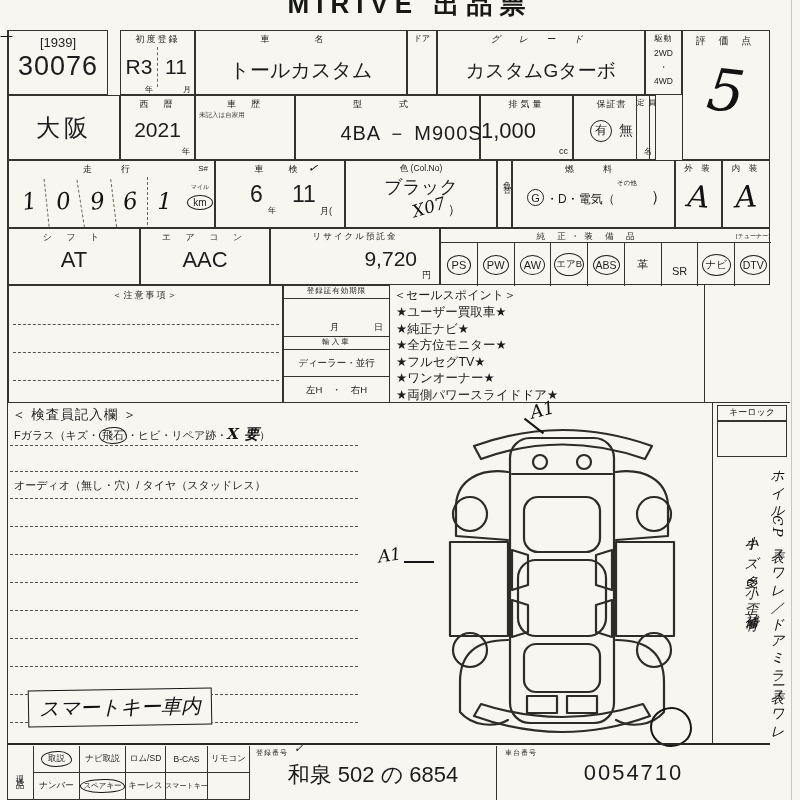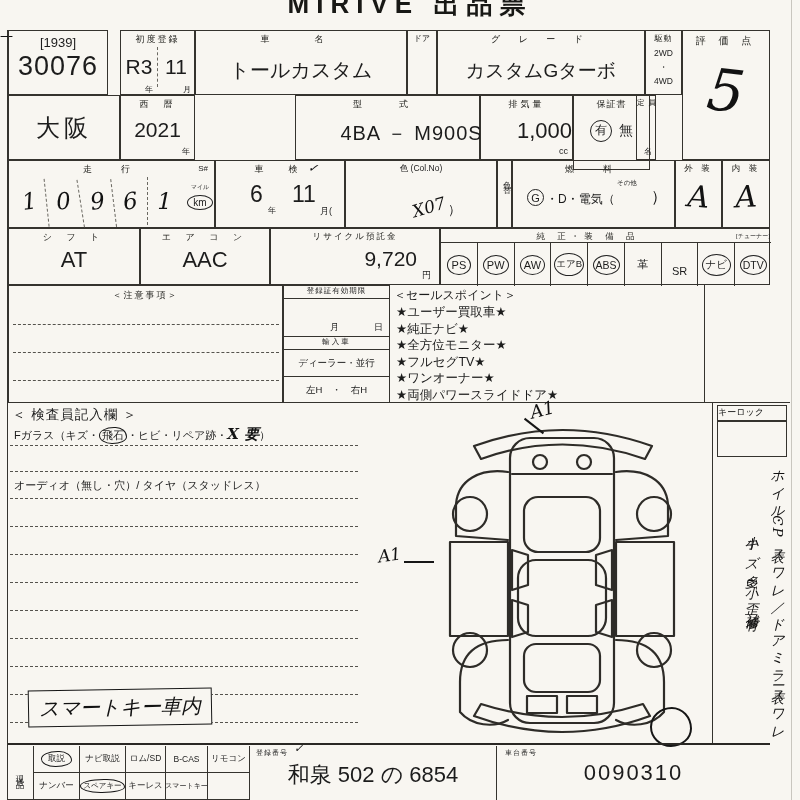--- a/index.html
+++ b/index.html
@@ -53,21 +53,21 @@
   <div class="bx" style="left:195px;top:30px;width:212px;height:65px;">
     <div class="a hd" style="left:0;top:2px;width:100%;letter-spacing:18px;">車　名</div>
     <div class="a" style="left:0;top:26px;width:100%;text-align:center;font-size:20px;">トールカスタム</div>
   </div>
 
   <div class="bx" style="left:407px;top:30px;width:30px;height:65px;">
     <div class="a" style="left:0;top:2px;width:100%;text-align:center;font-size:8px;">ドア</div>
   </div>
 
   <div class="bx" style="left:437px;top:30px;width:208px;height:65px;">
-    <div class="a hd" style="left:0;top:2px;width:100%;letter-spacing:8px;">グ レ ー ド</div>
+    <div class="a hd" style="left:0;top:2px;width:100%;letter-spacing:8px;font-style:italic;">グ レ ー ド</div>
     <div class="a" style="left:0;top:27px;width:100%;text-align:center;font-size:19px;">カスタムGターボ</div>
   </div>
 
   <div class="bx" style="left:645px;top:30px;width:37px;height:65px;">
     <div class="a hd" style="left:0;top:2px;width:100%;letter-spacing:1px;font-size:8px;">駆動</div>
     <div class="a" style="left:0;top:17px;width:100%;text-align:center;font-size:8.5px;">2WD</div>
     <div class="a" style="left:0;top:31px;width:100%;text-align:center;font-size:8.5px;">・</div>
     <div class="a" style="left:0;top:45px;width:100%;text-align:center;font-size:8.5px;">4WD</div>
   </div>
 
@@ -77,30 +77,34 @@
   </div>
 
   <div class="bx" style="left:8px;top:95px;width:112px;height:65px;">
     <div class="a" style="left:0;top:16px;width:100%;text-align:center;font-size:24px;letter-spacing:4px;">大阪</div>
   </div>
   <div class="bx" style="left:120px;top:95px;width:75px;height:65px;">
     <div class="a hd" style="left:0;top:2px;width:100%;">西　暦</div>
     <div class="a" style="left:0;top:22px;width:100%;text-align:center;font-size:21px;">2021</div>
     <div class="a" style="right:4px;top:50px;font-size:8px;">年</div>
   </div>
+  <div class="bx" style="left:195px;top:95px;width:100px;height:65px;">
+    <div class="a hd" style="left:0;top:2px;width:100%;">車　歴</div>
+    <div class="a" style="left:3px;top:15px;font-size:6.5px;color:#3a3a36;">未記入は自家用</div>
+  </div>
   <div class="bx" style="left:295px;top:95px;width:185px;height:65px;">
     <div class="a hd" style="left:0;top:2px;width:100%;letter-spacing:14px;">型　式</div>
     <div class="a" style="left:0;top:24px;width:100%;text-align:center;font-size:20px;letter-spacing:1px;margin-left:24px;">4BA － M900S</div>
   </div>
   <div class="bx" style="left:480px;top:95px;width:93px;height:65px;">
     <div class="a hd" style="left:0;top:2px;width:100%;">排気量</div>
-    <div class="a" style="left:0;top:22px;width:100%;text-align:right;font-size:22px;">1,000</div>
+    <div class="a" style="left:0;top:22px;width:100%;text-align:left;font-size:22px;">1,000</div>
     <div class="a" style="right:4px;top:50px;font-size:9px;">cc</div>
   </div>
-  <div class="bx" style="left:573px;top:95px;width:77px;height:75px;">
+  <div class="bx" style="left:573px;top:95px;width:77px;height:65px;">
     <div class="a hd" style="left:0;top:2px;width:100%;letter-spacing:1px;">保証書</div>
     <div class="a" style="left:0;top:24px;width:100%;display:flex;justify-content:center;gap:7px;align-items:center;">
       <span class="ring" style="width:20px;height:20px;line-height:19px;font-size:12px;">有</span>
       <span style="font-size:14px;">無</span>
     </div>
   </div>
   <div class="bx" style="left:636px;top:95px;width:20px;height:65px;">
     <div class="a hd" style="left:0;top:2px;width:100%;font-size:7.5px;letter-spacing:1px;">定 員</div>
     <div class="a" style="right:3px;top:50px;font-size:8px;">名</div>
   </div>
@@ -127,20 +131,21 @@
     <div class="a hd" style="left:0;top:2px;width:100%;letter-spacing:8px;">車　検</div>
     <div class="a hw" style="left:92px;top:0;font-size:12px;transform:rotate(8deg);">✓</div>
     <div class="a" style="left:34px;top:20px;font-size:23px;">6</div>
     <div class="a" style="left:52px;top:44px;font-size:8px;">年</div>
     <div class="a" style="left:76px;top:20px;font-size:23px;">11</div>
     <div class="a" style="left:104px;top:44px;font-size:9px;">月(</div>
   </div>
 
   <div class="bx" style="left:345px;top:160px;width:152px;height:68px;">
     <div class="a" style="left:0;top:2px;width:100%;text-align:center;font-size:8.5px;">色 (Col.No)</div>
+    <div class="a" style="left:0;top:14px;width:100%;text-align:center;font-size:18px;">ブラック</div>
     <div class="a hw" style="left:66px;top:36px;font-size:17px;transform:rotate(-16deg);">X07</div>
     <div class="a" style="left:102px;top:40px;font-size:13px;">）</div>
   </div>
 
   <div class="bx" style="left:497px;top:160px;width:15px;height:68px;">
     <div class="a vtx" style="left:2px;top:14px;font-size:8px;letter-spacing:4px;">色替</div>
   </div>
 
   <div class="bx" style="left:512px;top:160px;width:163px;height:68px;">
     <div class="a hd" style="left:0;top:2px;width:100%;letter-spacing:10px;">燃　料</div>
@@ -291,21 +296,21 @@
     </svg>
   </div>
   <div class="a hw" style="left:530px;top:399px;font-size:18px;transform:rotate(-14deg);">A1</div>
   <div class="a" style="left:522px;top:425px;width:24px;border-top:2px solid #161616;transform:rotate(38deg);"></div>
   <div class="a hw" style="left:378px;top:545px;font-size:17px;transform:rotate(-8deg);">A1</div>
   <div class="a" style="left:404px;top:561px;width:30px;border-top:2px solid #161616;"></div>
   <div class="a" style="left:650px;top:707px;width:42px;height:40px;border:2px solid #161616;border-radius:52% 48% 50% 50%/50% 54% 46% 50%;"></div>
 
   <div class="a" style="left:712px;top:402px;width:78px;height:343px;border-left:1.6px solid #35332e;border-top:1.6px solid #35332e;">
     <div class="bx" style="left:4px;top:2px;width:70px;height:16px;">
-      <div style="font-size:9px;text-align:left;line-height:13px;">キーロック</div>
+      <div style="font-size:9px;text-align:center;line-height:13px;">キーロック</div>
     </div>
     <div class="bx" style="left:4px;top:18px;width:70px;height:36px;"></div>
     <div class="a vtx" style="left:6px;top:58px;width:68px;height:280px;">
       <div class="hw" style="font-size:13.5px;letter-spacing:2px;width:26px;">ホイル・CP表スワレ／ドアミラー表スワレ</div>
       <div class="hw" style="font-size:13.5px;letter-spacing:3px;width:26px;padding-top:64px;">小キズ多 小U歪 補修有</div>
     </div>
   </div>
 
   <div class="a" style="left:8px;top:743px;width:762px;border-top:2.6px solid #2a2824;"></div>
 
@@ -346,16 +351,16 @@
     </div>
 
   <div class="a" style="left:250px;top:746px;width:247px;height:54px;border-right:1.3px solid #35332e;">
     <div class="a" style="left:6px;top:2px;font-size:7px;letter-spacing:1px;">登録番号</div>
     <div class="a hw" style="left:44px;top:-4px;font-size:11px;">✓</div>
     <div class="a" style="left:0;top:14px;width:100%;text-align:center;font-size:22px;">和泉 502 の 6854</div>
   </div>
 
   <div class="a" style="left:497px;top:746px;width:273px;height:54px;">
     <div class="a" style="left:8px;top:2px;font-size:7px;letter-spacing:1px;">車台番号</div>
-    <div class="a" style="left:0;top:14px;width:100%;text-align:center;font-size:22px;letter-spacing:2px;">0090310</div>
+    <div class="a" style="left:0;top:14px;width:100%;text-align:center;font-size:22px;letter-spacing:2px;">0054710</div>
   </div>
 
 </div>
 
 </body></html>

